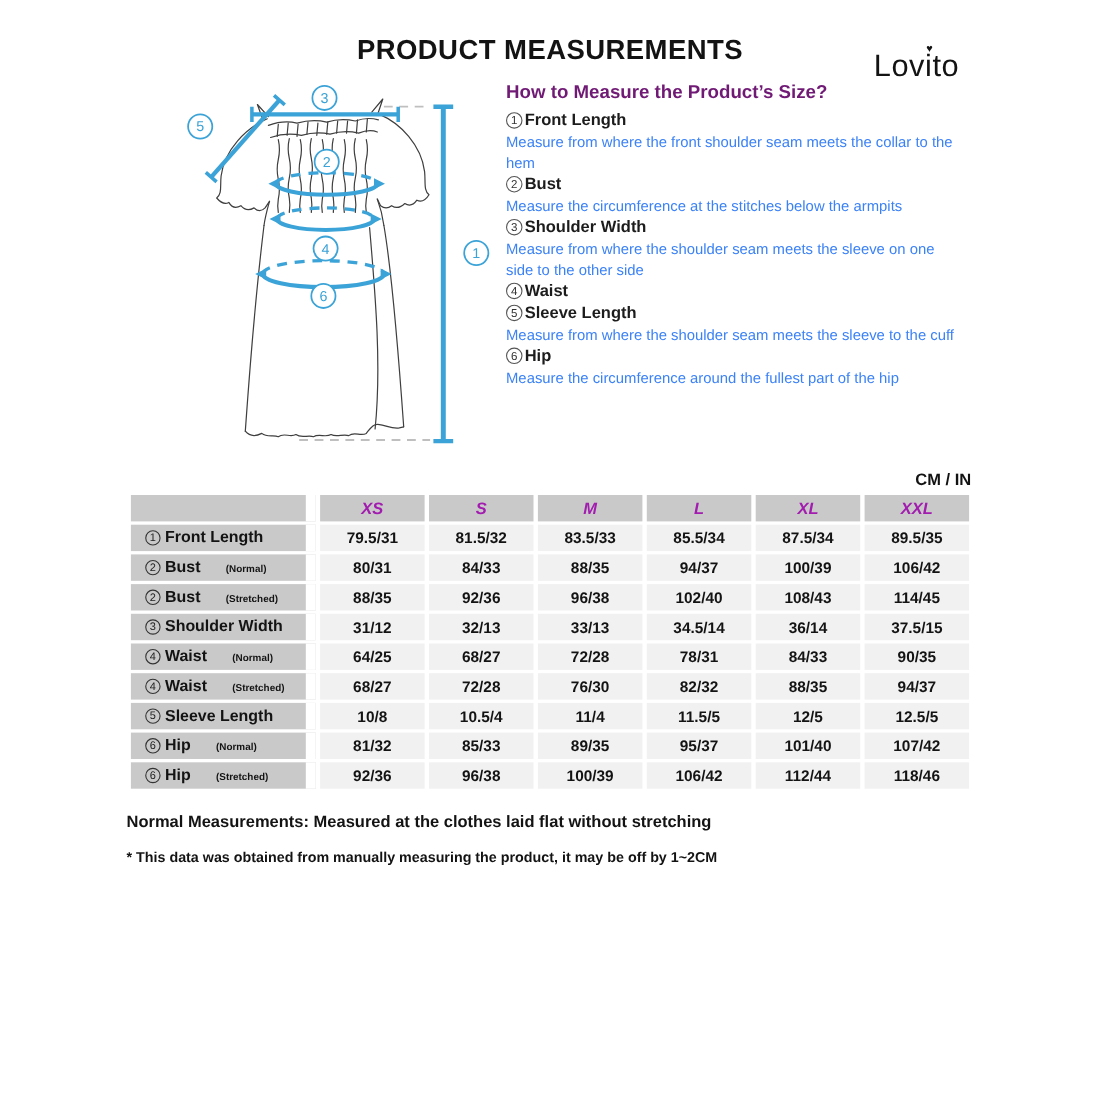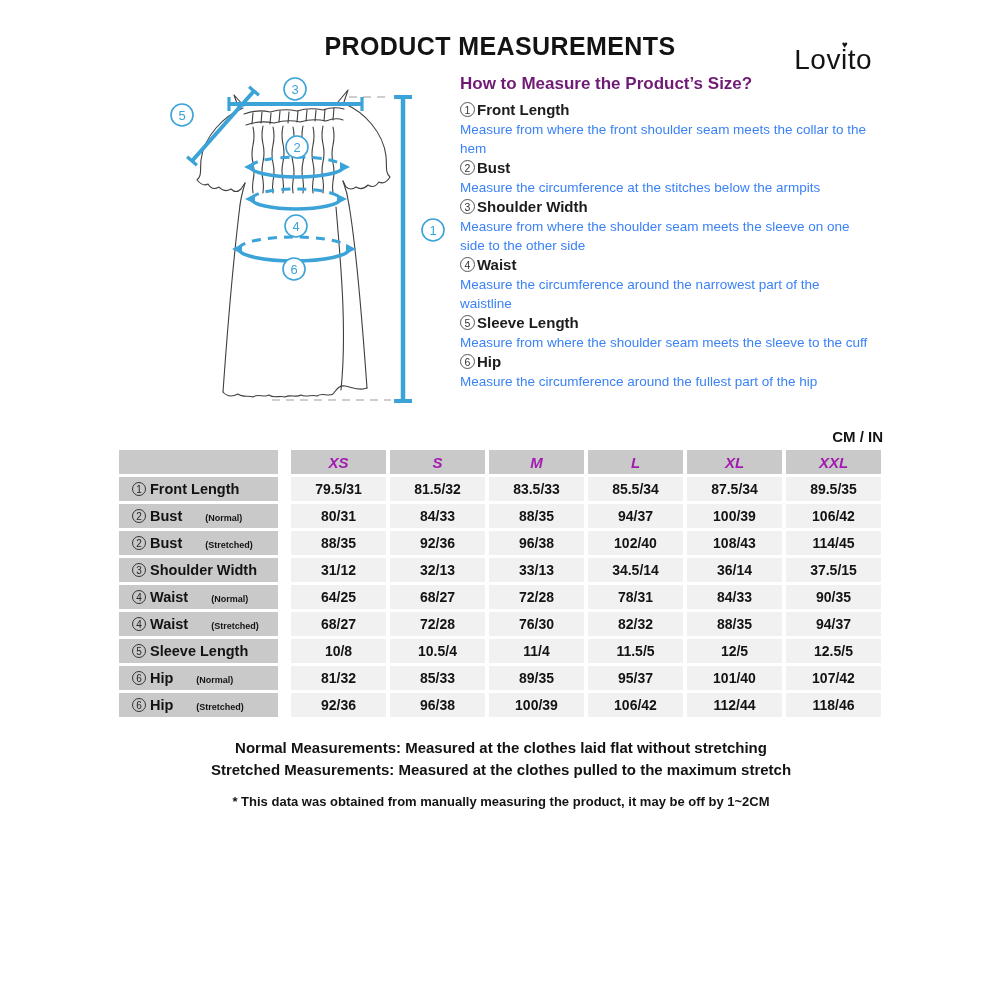--- a/index.html
+++ b/index.html
@@ -53,21 +53,21 @@
     background:#c9c9c9; text-align:left; padding-left:13px; font-size:14.5px;
   }
   .circ {
     display:inline-block; width:14px; height:14px;
     border:1px solid #333; border-radius:50%;
     font-size:10px; font-weight:400; line-height:13px; text-align:center;
     margin-right:4px; vertical-align:1px; color:#222; background:transparent;
   }
   .rsub { font-size:9px; font-weight:700;padding-left:23px; }
   
-  .bottom { margin-top:17px; text-align:center; }
+  .bottom { margin-top:17px; }
   .bline { font-size:15px; font-weight:600; line-height:22px; color:#131313; }
   .note { margin-top:13px; font-size:13px; font-weight:600; color:#131313; }
 </style>
 </head>
 <body>
 
 <div class="header">
   <h1 class="page-title">PRODUCT MEASUREMENTS</h1>
   <div class="logo">
     <span>Lovito</span>
@@ -155,21 +155,20 @@
     <div class="item-h"><span class="hnum">1</span><span>Front Length</span></div>
     <p class="item-d">Measure from where the front shoulder seam meets the collar to the hem</p>
 
     <div class="item-h"><span class="hnum">2</span><span>Bust</span></div>
     <p class="item-d">Measure the circumference at the stitches below the armpits</p>
 
     <div class="item-h"><span class="hnum">3</span><span>Shoulder Width</span></div>
     <p class="item-d">Measure from where the shoulder seam meets the sleeve on one side to the other side</p>
 
     <div class="item-h"><span class="hnum">4</span><span>Waist</span></div>
-    <p class="item-d">Measure the circumference around the narrowest part of the waistline</p>
 
     <div class="item-h"><span class="hnum">5</span><span>Sleeve Length</span></div>
     <p class="item-d">Measure from where the shoulder seam meets the sleeve to the cuff</p>
 
     <div class="item-h"><span class="hnum">6</span><span>Hip</span></div>
     <p class="item-d">Measure the circumference around the fullest part of the hip</p>
   </div>
 </div>
 
 <div class="table-area">
@@ -266,16 +265,15 @@
         <td>100/39</td>
         <td>106/42</td>
         <td>112/44</td>
         <td>118/46</td>
       </tr>
     </tbody>
   </table>
 
   <div class="bottom">
     <div class="bline">Normal Measurements: Measured at the clothes laid flat without stretching</div>
-    <div class="bline">Stretched  Measurements: Measured at the clothes pulled to the maximum stretch</div>
     <div class="note">* This data was obtained from manually measuring the product, it may be off by 1~2CM</div>
   </div>
 </div>
 
 </body></html>

